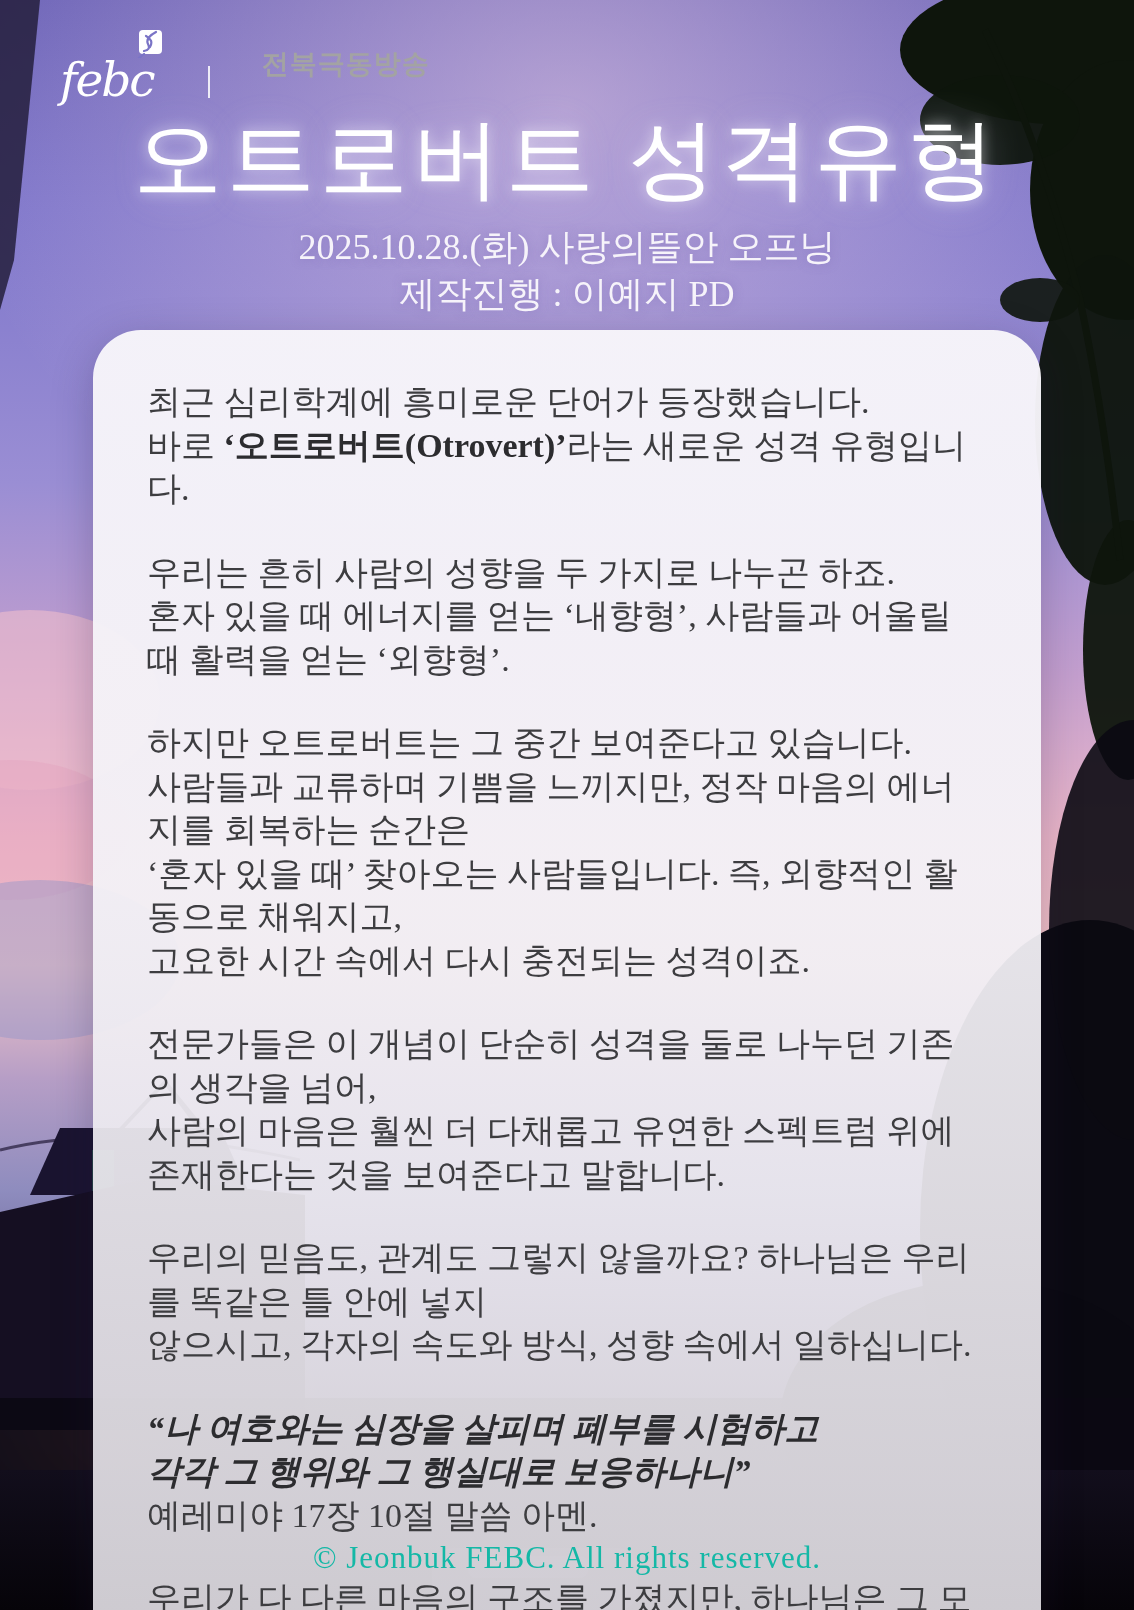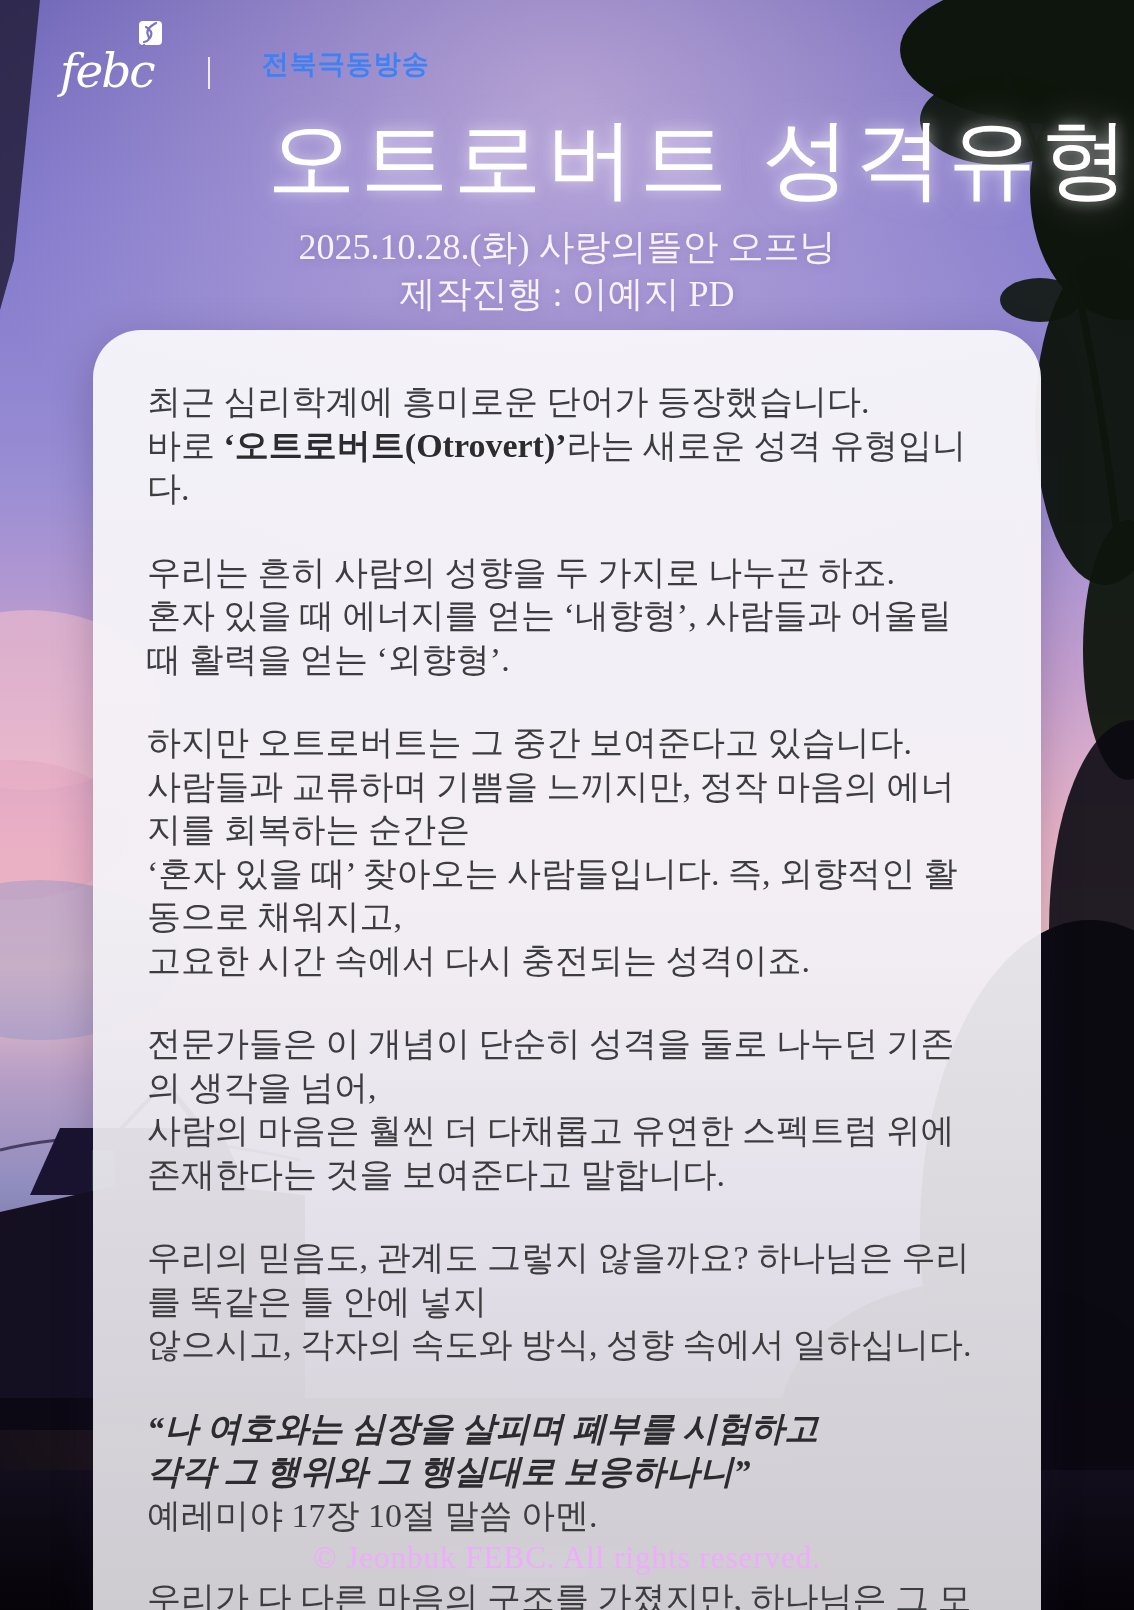--- a/index.html
+++ b/index.html
@@ -10,24 +10,24 @@
   .bg{position:absolute;inset:0;width:1134px;height:1610px;display:block;}
   
   .logo{position:absolute;left:60px;top:46px;display:flex;align-items:flex-end;z-index:3;gap:39px;}
   .logo-mark{position:relative;}
   .logo-script{
     font-family:"DejaVu Serif","Liberation Serif",serif;
     font-style:italic;font-size:47px;line-height:1;color:#ffffff;letter-spacing:-2px;
   }
   .logo-icon{position:absolute;top:-26px;right:-8px;width:26px;height:28px;}
   .logo-divider{width:2px;height:32px;background:rgba(255,255,255,.85);margin:0 13px 5px 15px;}
-  .logo-station{font-weight:700;font-size:27px;color:#3b82f6;letter-spacing:1px;margin-bottom:12px;}
+  .logo-station{font-weight:700;font-size:27px;color:#a3a3a3;letter-spacing:1px;margin-bottom:21px;}
   
   .title{
-    position:absolute;top:100px;left:0;right:0;text-align:right;z-index:3;
+    position:absolute;top:100px;left:0;right:0;text-align:center;z-index:3;
     font-size:88px;font-weight:300;color:#ffffff;letter-spacing:5px;
     text-shadow:0 0 14px rgba(255,255,255,.55),0 0 40px rgba(226,214,255,.45);
   }
   .subtitle{
     position:absolute;top:224px;left:0;right:0;text-align:center;z-index:3;
     font-family:"Liberation Serif","DejaVu Serif",serif;
     color:#f6f3fa;font-size:36px;line-height:1.3;
     text-shadow:0 0 10px rgba(120,100,180,.5);
   }
   
@@ -45,21 +45,21 @@
     font-family:"Liberation Serif","DejaVu Serif",serif;
     font-size:34px;line-height:1.28;color:#3d3d40;margin:0 0 40px 0;
   }
   .para:last-child{margin-bottom:0;}
   .para .b{font-weight:700;color:#2c2c2f;}
   .para .i{font-style:italic;}
   
   .footer{
     position:absolute;top:1540px;left:0;right:0;text-align:center;z-index:3;
     font-family:"Liberation Serif","DejaVu Serif",serif;
-    color:#f0abfc;font-size:31px;letter-spacing:1px;
+    color:#14b8a6;font-size:31px;letter-spacing:1px;
   }
 </style>
 </head>
 <body>
 
 <div class="poster">
 
   <svg class="bg" viewBox="0 0 1134 1610" aria-hidden="true">
     <defs>
       <linearGradient id="sky" x1="0" y1="0" x2="0" y2="1">

